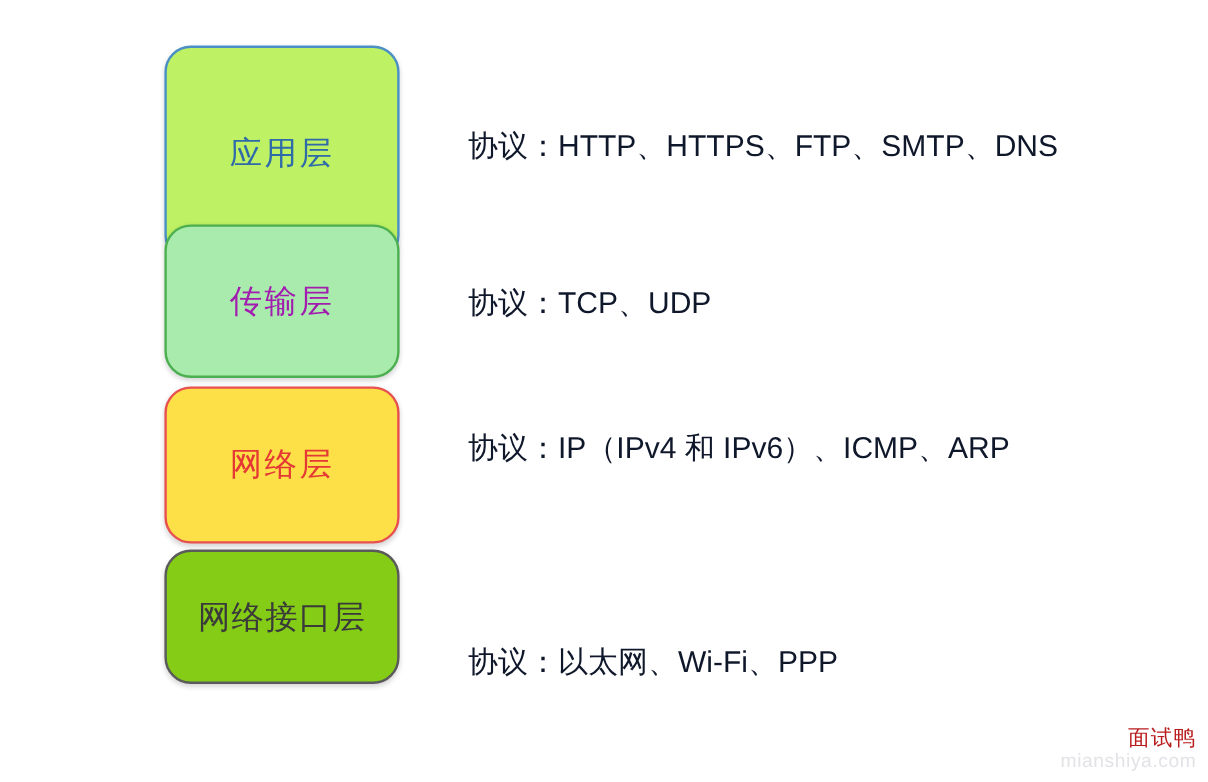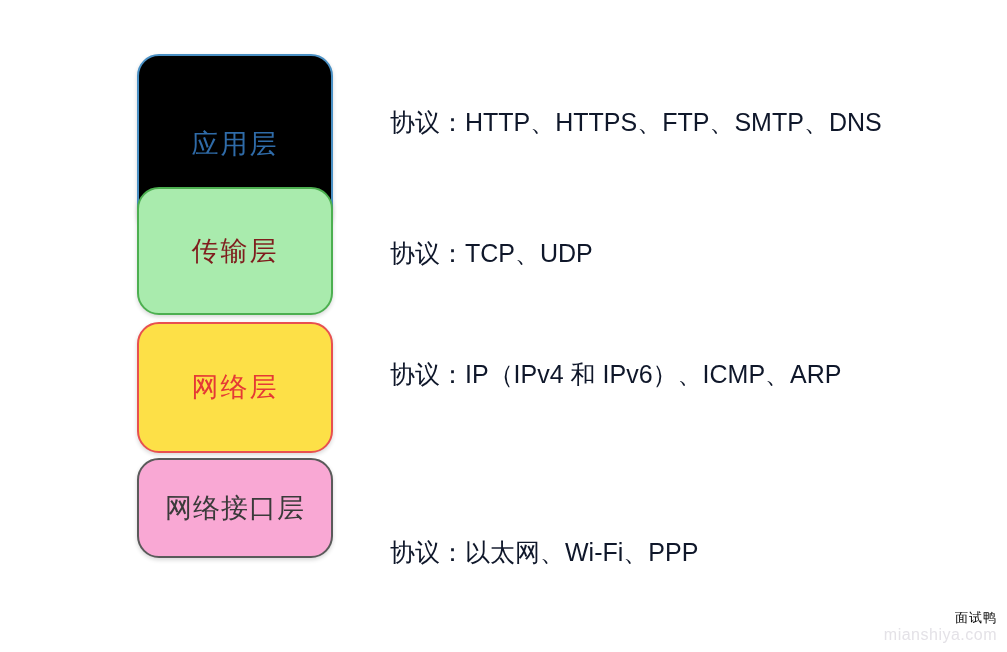--- a/index.html
+++ b/index.html
@@ -50,49 +50,48 @@
     letter-spacing: 2px;
     line-height: 1;
     white-space: nowrap;
     font-weight: 400;
   }
 
   
   .layer-box.app {
     top: 0px;
     height: 180px;
-    background: #000000;
+    background: #bef264;
     border-color: #4a90c4;
-    margin-top: 16px;
   }
   .layer-box.app .layer-label { color: #2f6ba8; }
 
   
   .layer-box.transport {
     top: 149px;
     height: 128px;
     background: #a9ebad;
     border-color: #4caf50;
   }
-  .layer-box.transport .layer-label { color: #7f1d1d; }
+  .layer-box.transport .layer-label { color: #a21caf; }
 
   
   .layer-box.network {
     top: 284px;
     height: 131px;
     background: #fde047;
     border-color: #e8504f;
   }
   .layer-box.network .layer-label { color: #e53935; }
 
   
   .layer-box.link {
     top: 420px;
-    height: 100px;
-    background: #f9a8d4;
+    height: 112px;
+    background: #84cc16;
     border-color: #5a5a5a;
     text-align: center;
   }
   .layer-box.link .layer-label { color: #3a3a3a; letter-spacing: 1px; }
 
   
   .protocol-list {
     position: absolute;
     left: 390px;
     top: 38px;
@@ -117,22 +116,22 @@
   
   .watermark {
     position: absolute;
     right: 10px;
     bottom: 8px;
     text-align: right;
     user-select: none;
     pointer-events: none;
   }
   .watermark-cn {
-    font-size: 13px;
-    color: #000000;
+    font-size: 18px;
+    color: #b91c1c;
     letter-spacing: 1px;
     line-height: 1.15;
   }
   .watermark-url {
     font-size: 16px;
     color: #e4e2e7;
     letter-spacing: 0.5px;
     line-height: 1.15;
   }
 </style>

